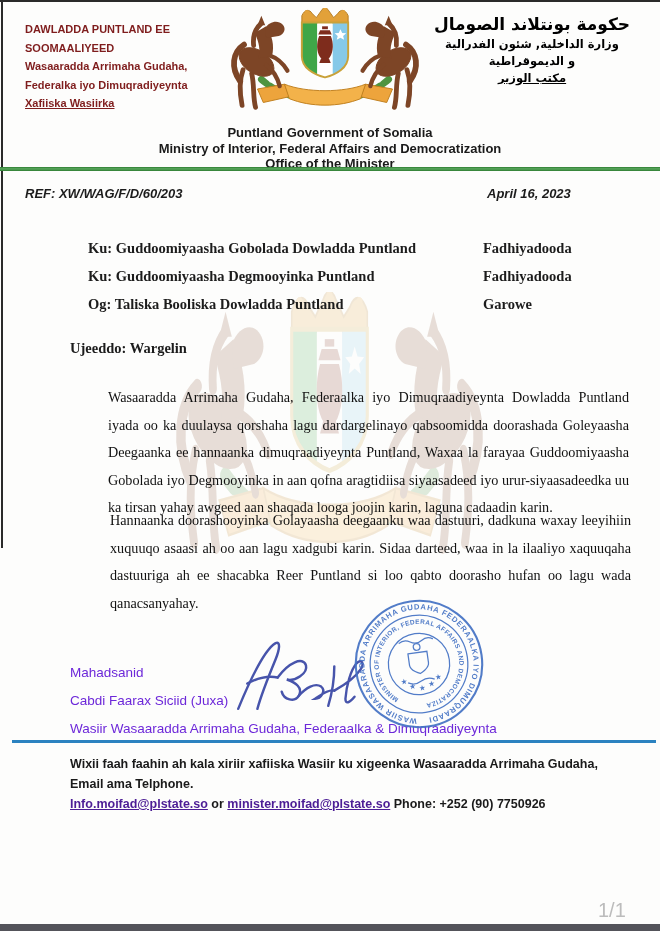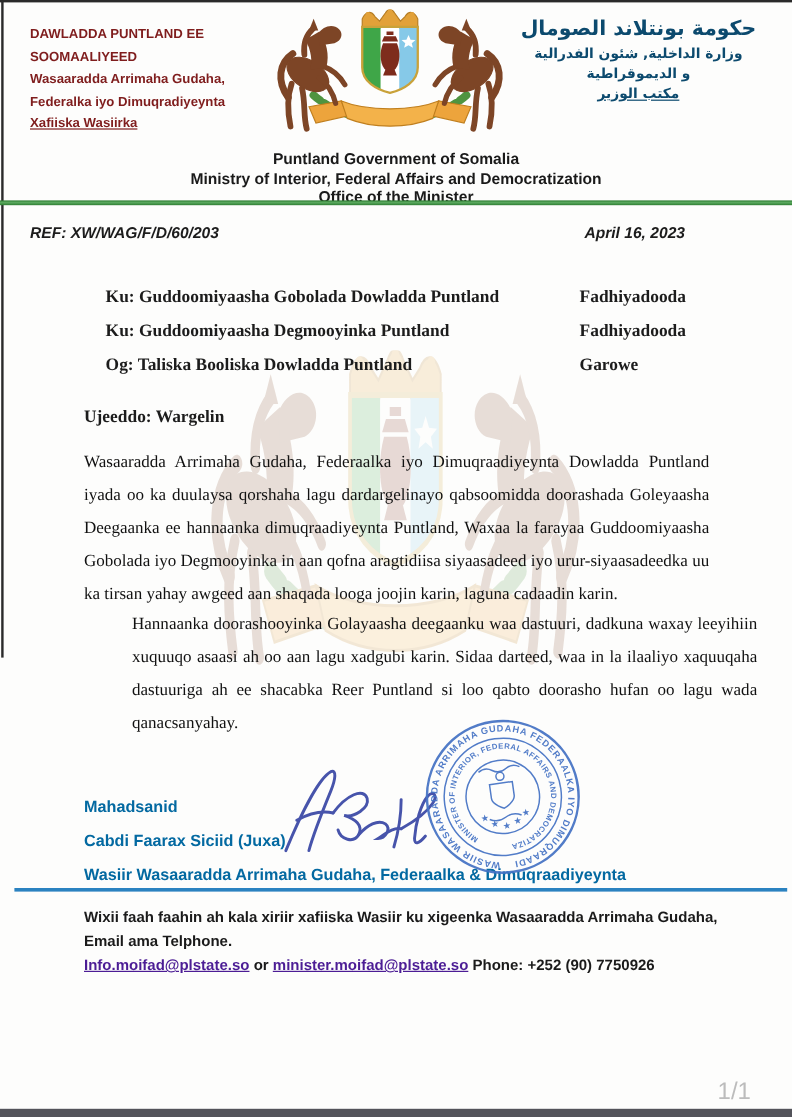--- a/index.html
+++ b/index.html
@@ -10,21 +10,21 @@
     font-family:"Liberation Sans", sans-serif; color:#1c1c1c;
   }
   .scan-border-top { position:absolute; top:0; left:0; width:100%; height:2px; background:#2a2a2a; }
   .scan-border-left { position:absolute; top:0; left:1px; width:2px; height:548px; background:#2a2a2a; }
 
   
   .hdr-left { position:absolute; left:25px; top:20px; width:212px;
     font-weight:bold; font-size:11px; line-height:18.5px; color:#7f1d1d; }
   .hdr-left .ul { text-decoration:underline; }
   .hdr-right { position:absolute; right:6px; top:12px; width:244px; text-align:center;
-    direction:rtl; font-weight:bold; color:#0c4a6e; font-family:"DejaVu Sans", sans-serif; }
+    direction:rtl; font-weight:bold; color:#000000; font-family:"DejaVu Sans", sans-serif; }
   .hdr-right .ar-big { font-size:17px; line-height:24px; }
   .hdr-right .ar-sm { font-size:11.5px; line-height:17px; }
   .hdr-right .ul { text-decoration:underline; }
   .emblem { position:absolute; left:227px; top:8px; width:196px; height:108px; }
 
   .center-titles { position:absolute; left:0; top:125px; width:100%; text-align:center;
     font-weight:bold; font-size:13px; line-height:15.5px; color:#1a1a1a; }
   .green-rule { position:absolute; left:0; top:167px; width:100%; height:4px;
     background:linear-gradient(to bottom,#2e7d32,#5aa85e 45%,#2e7d32); }
 
@@ -34,27 +34,27 @@
 
   .addr { position:absolute; left:0; width:100%; font-family:"Liberation Serif", serif;
     font-weight:bold; font-size:14.5px; }
   .addr .to { position:absolute; left:88px; white-space:nowrap; }
   .addr .loc { position:absolute; left:483px; white-space:nowrap; }
 
   .subject { position:absolute; left:70px; top:340px; font-family:"Liberation Serif", serif;
     font-weight:bold; font-size:14.5px; }
   .body-par { position:absolute; left:70px; width:521px; font-family:"Liberation Serif", serif;
     font-size:14.2px; line-height:27.5px; text-align:justify; color:#111; }
-  .par1 { top:372px; }
+  .par1 { top:384px;margin-left:38px; }
   .par2 { top:507px;margin-left:40px; }
 
   .watermark { position:absolute; left:172px; top:292px; width:315px; height:278px;
     opacity:0.17; pointer-events:none; }
 
-  .sig-block { position:absolute; left:70px; font-weight:bold; font-size:13.5px; color:#0369a1; }
+  .sig-block { position:absolute; left:70px; font-weight:normal; font-size:13.5px; color:#6d28d9; }
   .sig-thanks { top:665px; }
   .sig-name { top:693px; }
   .sig-title { top:721px; }
   .signature-svg { position:absolute; left:232px; top:636px; width:152px; height:86px; }
   .stamp-svg { position:absolute; left:352px; top:597px; width:134px; height:134px; opacity:0.92; }
 
   .blue-rule { position:absolute; left:12px; top:740px; width:644px; height:3px; background:#2b82c0; }
 
   .footer { position:absolute; left:70px; top:754px; width:540px;
     font-weight:bold; font-size:12.5px; line-height:20px; color:#1a1a1a; }

